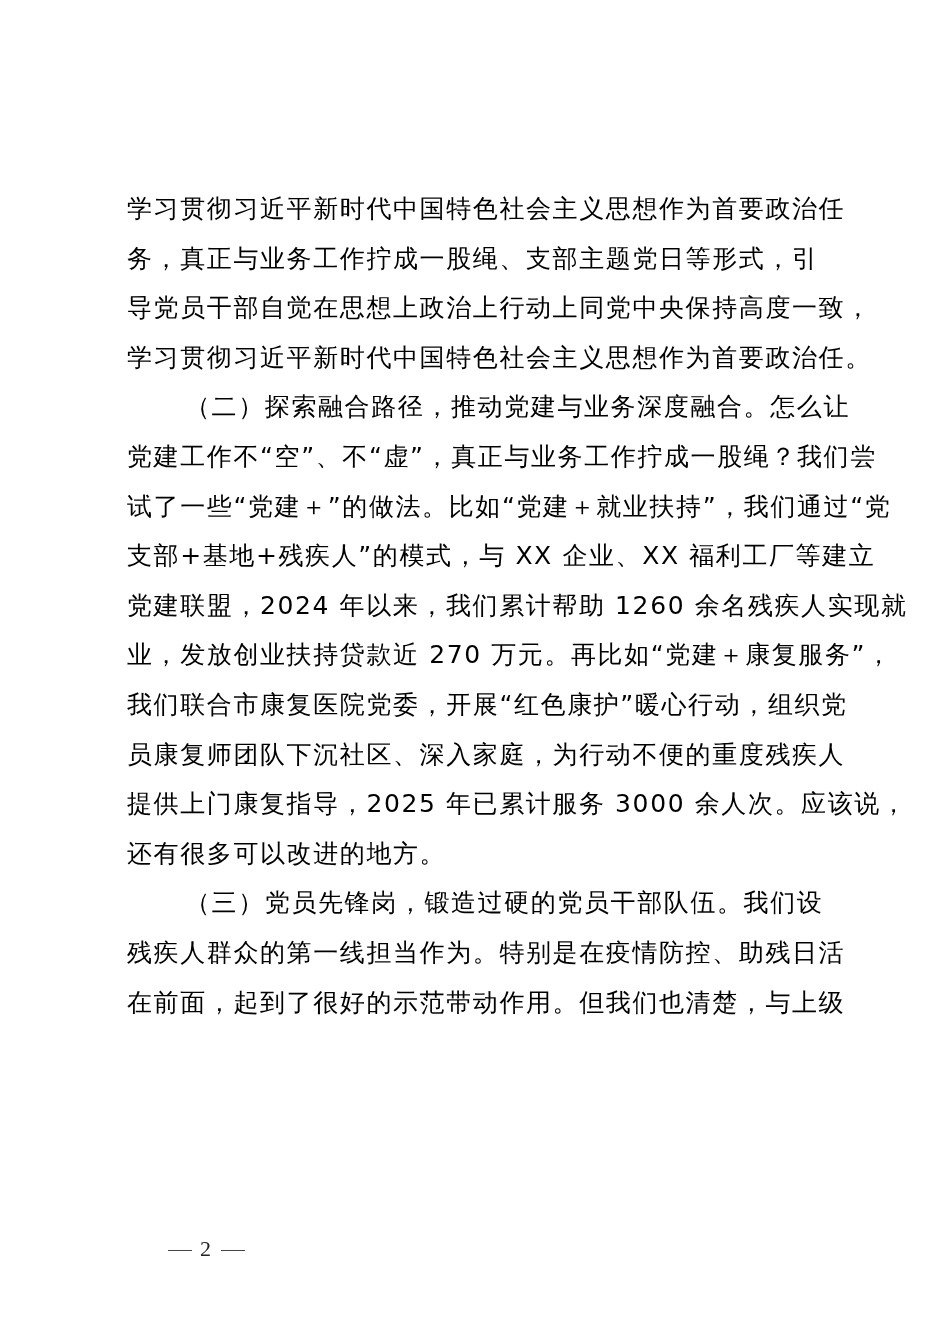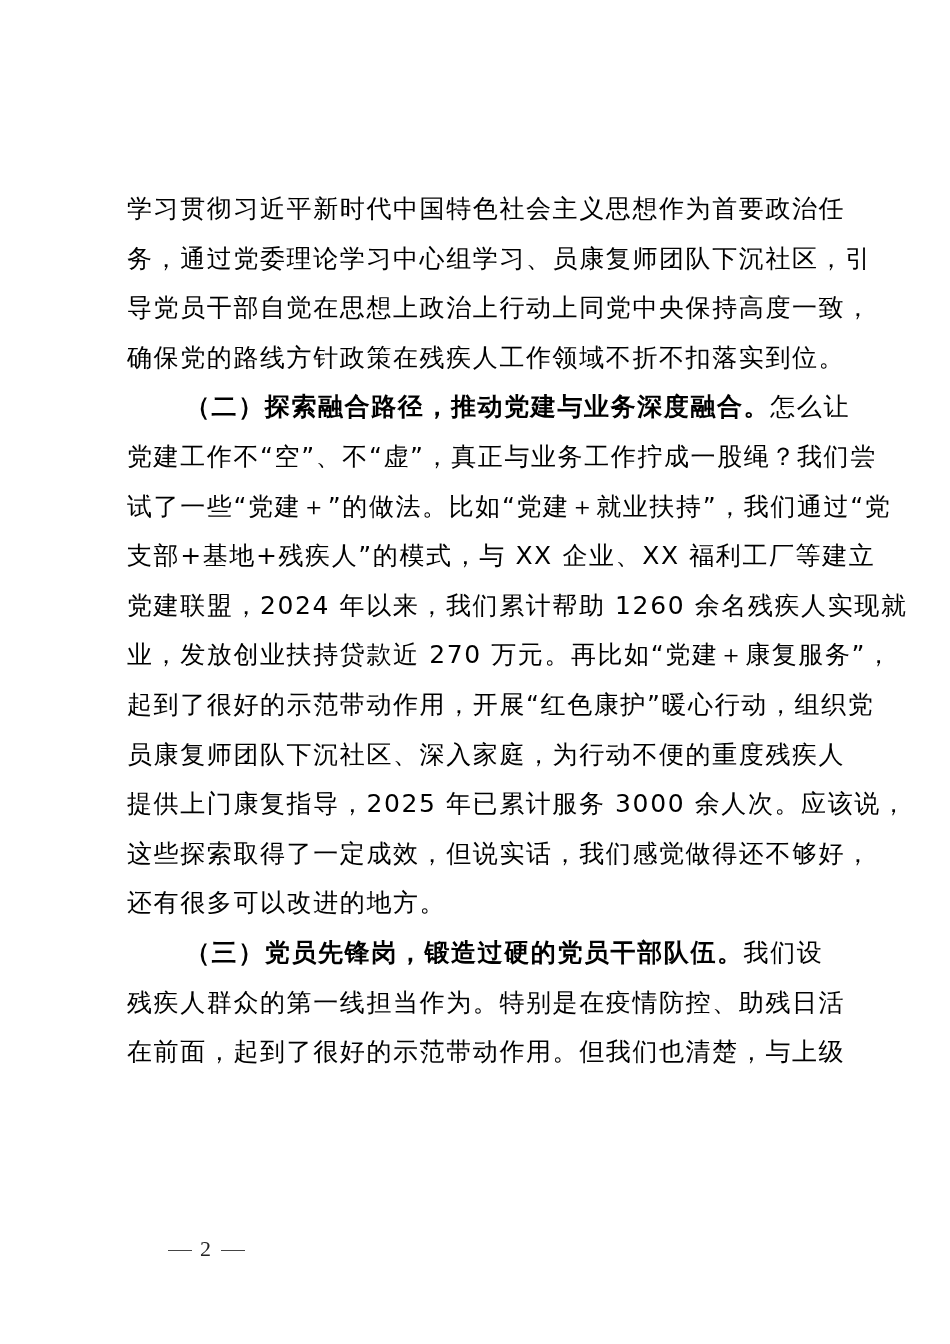--- a/index.html
+++ b/index.html
@@ -2,46 +2,45 @@
 <html><head>
 <meta charset="utf-8">
 <style>
   html, body { margin: 0; padding: 0; background: #ffffff; }
   body { width: 950px; height: 1344px; position: relative; overflow: hidden;
          font-family: "DejaVu Sans", "Liberation Sans", sans-serif; color: #000; }
   .page { position: absolute; left: 0; top: 0; width: 860px; height: 1344px; }
   .body-text { position: absolute; left: 127px; top: 184px; width: 740px; }
   .line { height: 49.6px; line-height: 49.6px; font-size: 25px; white-space: nowrap;
           letter-spacing: 1.6px; }
-  .line .b { font-weight: bold; }
+  .line .b { font-weight: normal; }
   .indent { padding-left: 58px; }
   .footer { position: absolute; left: 160px; top: 1236px; font-family: "Liberation Serif", "DejaVu Serif", serif;
             font-size: 22px; color: #222; letter-spacing: 2px; }
   .footer .dash { display: inline-block; width: 24px; height: 1px; background: #444; vertical-align: middle; margin: 0 8px; }
 </style>
 </head>
 <body>
 
 <div class="page">
   <div class="body-text">
     <div class="line">学习贯彻习近平新时代中国特色社会主义思想作为首要政治任</div>
-    <div class="line">务，通过党委理论学习中心组学习、员康复师团队下沉社区，引</div>
+    <div class="line">务，真正与业务工作拧成一股绳、支部主题党日等形式，引</div>
     <div class="line">导党员干部自觉在思想上政治上行动上同党中央保持高度一致，</div>
-    <div class="line">确保党的路线方针政策在残疾人工作领域不折不扣落实到位。</div>
+    <div class="line">学习贯彻习近平新时代中国特色社会主义思想作为首要政治任。</div>
 
     <div class="line indent"><span class="b">（二）探索融合路径，推动党建与业务深度融合。</span><span>怎么让</span></div>
     <div class="line">党建工作不“空”、不“虚”，真正与业务工作拧成一股绳？我们尝</div>
     <div class="line">试了一些“党建＋”的做法。比如“党建＋就业扶持”，我们通过“党</div>
     <div class="line">支部+基地+残疾人”的模式，与 XX 企业、XX 福利工厂等建立</div>
     <div class="line">党建联盟，2024 年以来，我们累计帮助 1260 余名残疾人实现就</div>
     <div class="line">业，发放创业扶持贷款近 270 万元。再比如“党建＋康复服务”，</div>
-    <div class="line">起到了很好的示范带动作用，开展“红色康护”暖心行动，组织党</div>
+    <div class="line">我们联合市康复医院党委，开展“红色康护”暖心行动，组织党</div>
     <div class="line">员康复师团队下沉社区、深入家庭，为行动不便的重度残疾人</div>
     <div class="line">提供上门康复指导，2025 年已累计服务 3000 余人次。应该说，</div>
-    <div class="line">这些探索取得了一定成效，但说实话，我们感觉做得还不够好，</div>
     <div class="line">还有很多可以改进的地方。</div>
 
     <div class="line indent"><span class="b">（三）党员先锋岗，锻造过硬的党员干部队伍。</span><span>我们设</span></div>
     <div class="line">残疾人群众的第一线担当作为。特别是在疫情防控、助残日活</div>
     <div class="line">在前面，起到了很好的示范带动作用。但我们也清楚，与上级</div>
   </div>
 
   <div class="footer">
     <span class="dash"></span><span>2</span><span class="dash"></span>
   </div>

